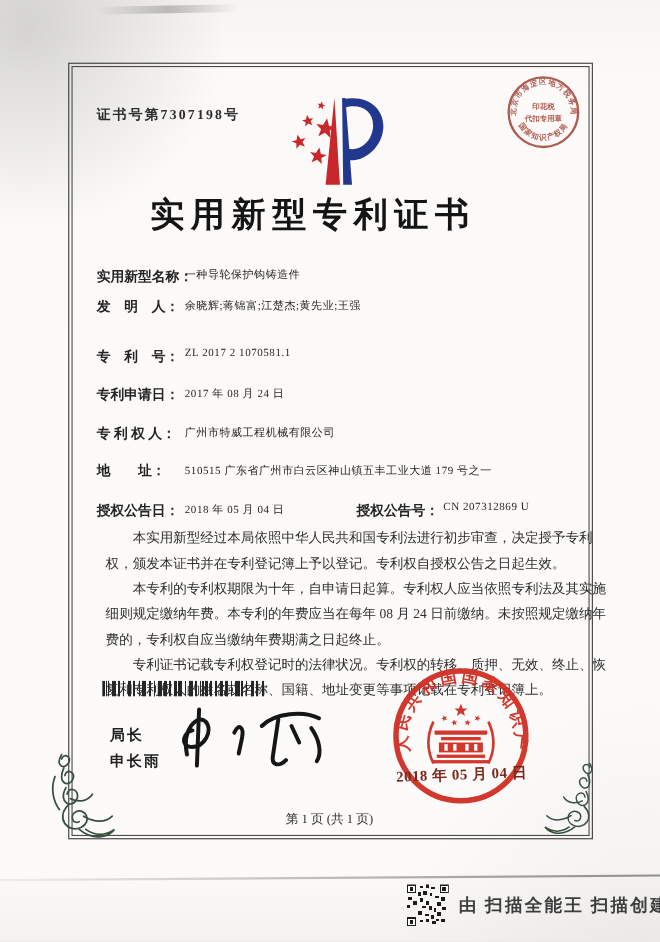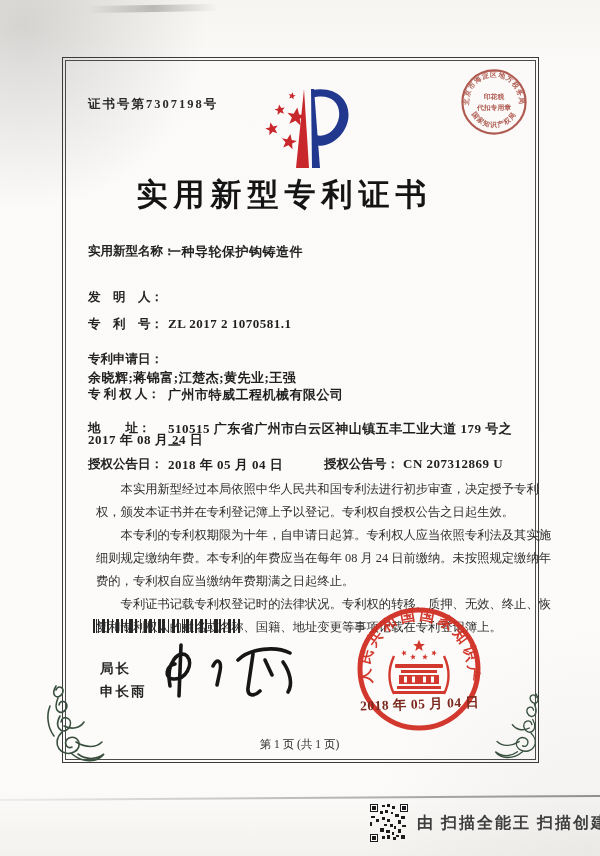--- a/index.html
+++ b/index.html
@@ -42,26 +42,26 @@
   .title{
     position:absolute;left:62px;top:174px;width:445px;
     text-align:center;font-size:31px;font-weight:700;letter-spacing:6px;color:#141414;
   }
   .field-row{position:absolute;left:88px;display:flex;align-items:flex-start;}
   .field-label{
     width:80px;flex:0 0 80px;
     font-size:12.5px;font-weight:700;color:#232323;white-space:nowrap;
   }
   .field-value{
-    font-size:13px;font-weight:700;color:#1f1f1f;letter-spacing:0.5px;
+    font-size:10px;font-weight:400;color:#1f1f1f;letter-spacing:0.5px;
   }
   .row-name{top:243px;}
-  .row-inventors{top:289px;flex-direction:column;}
+  .row-inventors{top:271px;}
   .row-patent-no{top:316px;}
-  .row-filing{top:351px;flex-direction:column;}
+  .row-filing{top:351px;}
   .row-patentee{top:386px;}
   .row-address{top:420px;}
   .row-grant{top:456px;width:449px;}
   .row-address .field-value{width:345px;line-height:17px;}
   .grant-no-group{position:absolute;left:324px;top:456px;display:flex;}
   .grant-no-group .field-label{width:auto;flex:0 0 auto;margin-right:4px;}
   .paragraphs{
     position:absolute;left:68px;top:478px;width:458px;
     font-size:12.3px;color:#2e2e2e;line-height:23px;margin-left:28px;
   }

